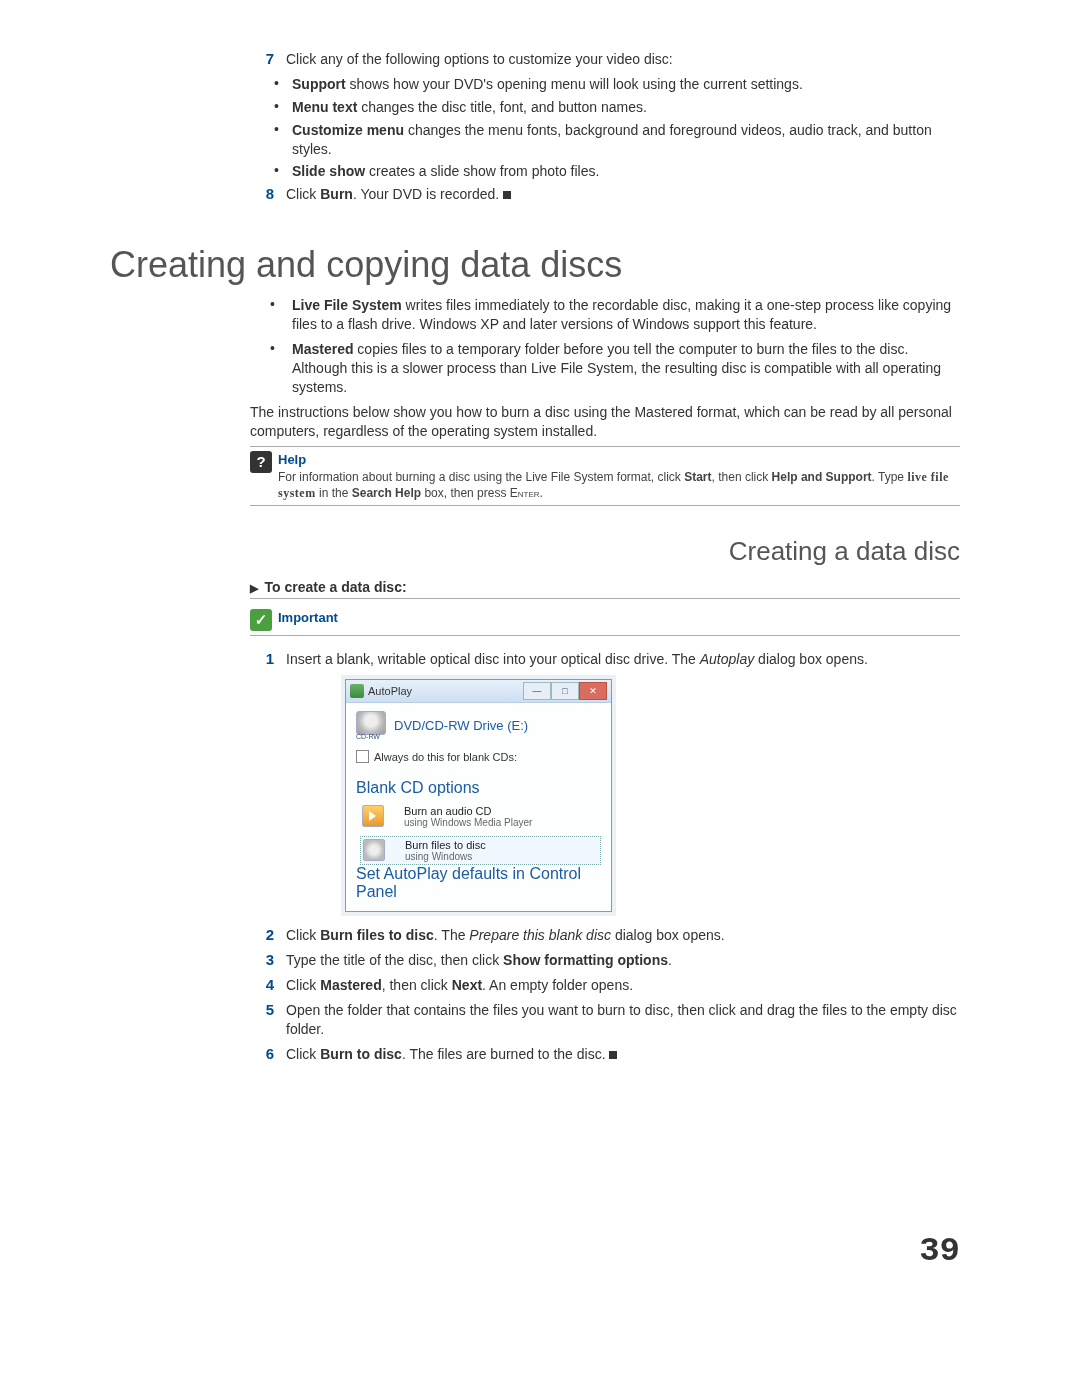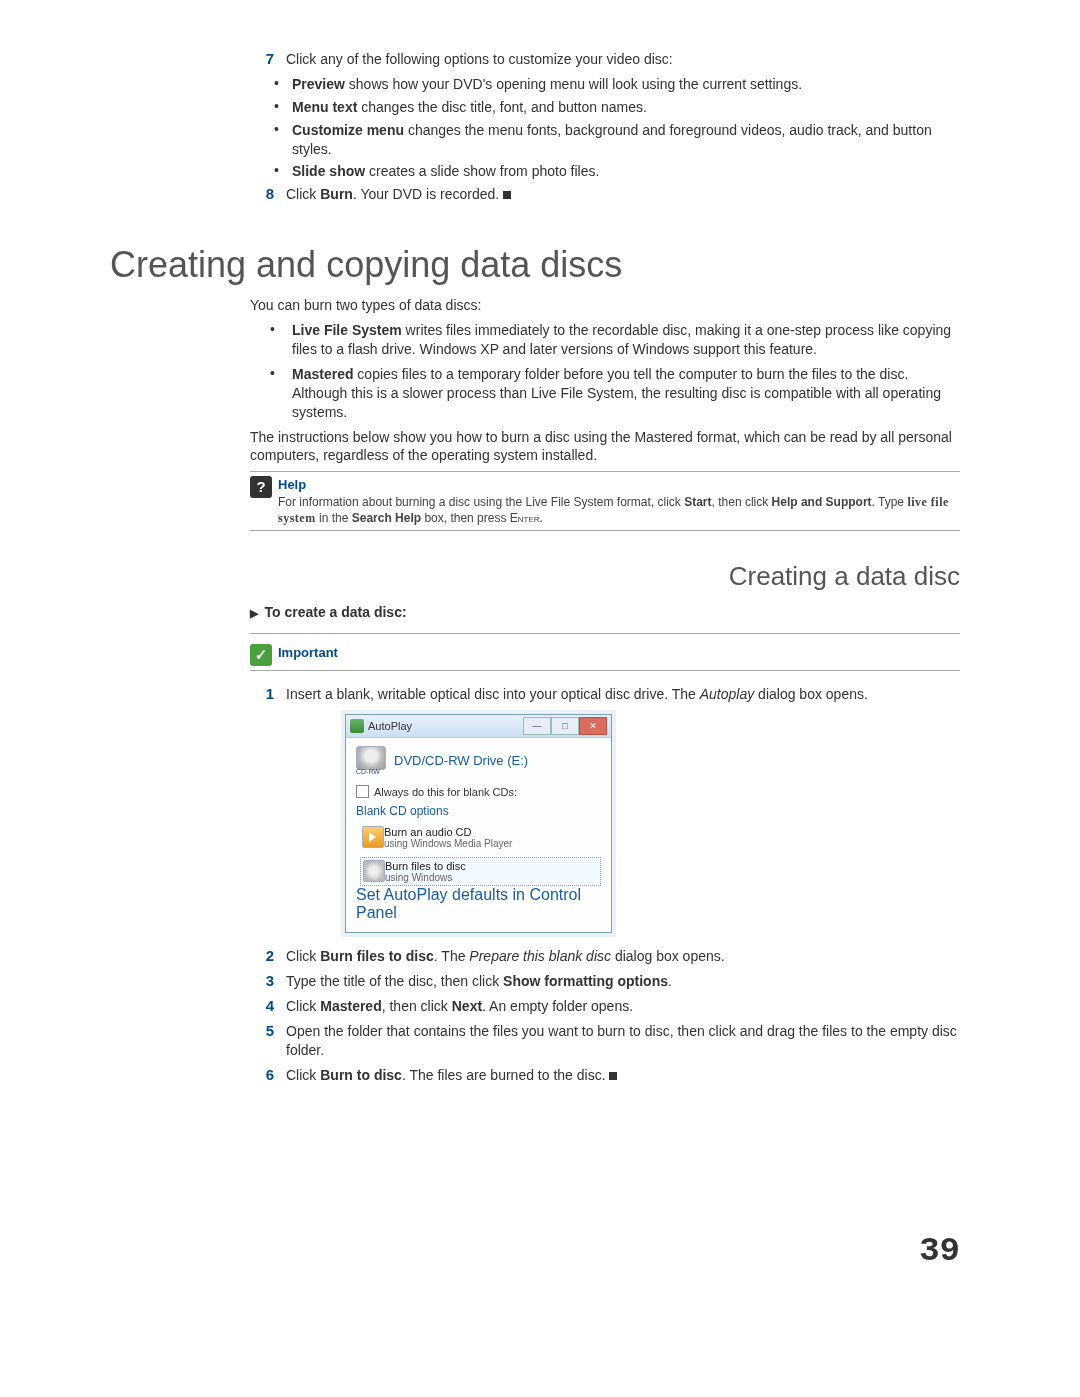--- a/index.html
+++ b/index.html
@@ -113,21 +113,21 @@
   .callout .c-rest { color:#444;text-align:right; }
   .smallcaps { font-variant: small-caps; }
   .mono { font-family: Georgia, serif; font-weight:bold; letter-spacing:0.5px;}
   .procedure-title {
     margin-left:140px;
     font-weight:bold;
     font-size:14px;
     margin-top:12px;
     margin-bottom:6px;
     border-bottom:1px solid #aaa;
-    padding-bottom:13px;
+    padding-bottom:3px;
   }
   .procedure-title::before {
     content:"▶"; font-size:11px; margin-right:6px; color:#333;
   }
   .italic { font-style: italic; }
 
   
   .autoplay-window {
     width: 265px;
     margin: 10px 0 14px 235px;
@@ -167,23 +167,23 @@
     width:28px;height:22px;border-radius:3px;
     background: radial-gradient(circle at 50% 40%, #eee 30%, #bbb 60%, #999 100%);
     border:1px solid #aac;
   }
   .cdrw { font-size:7px; color:#357; margin-top:-2px; }
   .ap-check {
     display:flex; align-items:center; gap:5px; margin-top:10px;
     font-size:11px; color:#333;
   }
   .ap-check .cb { width:11px;height:11px;border:1px solid #888;background:#fff; }
-  .ap-section-label { color:#1a5ca8; font-size:12px; margin-top:6px; }
+  .ap-section-label { color:#1a5ca8; font-size:16px; margin-top:16px; }
   .ap-option {
-    display:flex; gap:0; align-items:flex-start;
+    display:flex; gap:20px; align-items:flex-start;
     margin:6px 0 0 4px; padding:2px;
   }
   .ap-option.sel { border:1px dotted #7aa; background:#f2f8ff; }
   .ap-option .oicon {
     width:20px;height:20px; flex-shrink:0;
     border:1px solid #aac; border-radius:2px;
   }
   .ap-option .oicon.play { background:linear-gradient(#ffcf6b,#e89a2a); position:relative;}
   .ap-option .oicon.play::after{
     content:""; position:absolute; left:6px; top:5px;
@@ -208,21 +208,21 @@
 <div class="page">
 
 
   <div class="step-list">
     <div class="step">
       <div class="step-num">7</div>
       <div class="step-body">Click any of the following options to customize your video disc:</div>
     </div>
     <div class="sub-bullet">
         <div class="dot">•</div>
-        <div class="txt"><span class="bold">Preview</span><span> shows how your DVD's opening menu will look using the current settings.</span></div>
+        <div class="txt"><span class="bold">Support</span><span> shows how your DVD's opening menu will look using the current settings.</span></div>
       </div>
     <div class="sub-bullet">
         <div class="dot">•</div>
         <div class="txt"><span class="bold">Menu text</span><span> changes the disc title, font, and button names.</span></div>
       </div>
     <div class="sub-bullet">
         <div class="dot">•</div>
         <div class="txt"><span class="bold">Customize menu</span><span> changes the menu fonts, background and foreground videos, audio track, and button styles.</span></div>
       </div>
     <div class="sub-bullet">
@@ -234,21 +234,20 @@
       <div class="step-num">8</div>
       <div class="step-body">
         <span>Click </span><span class="bold">Burn</span><span>. Your DVD is recorded.</span>
         <div class="end-marker"></div>
       </div>
     </div>
   </div>
 
   <h1 class="section">Creating and copying data discs</h1>
 
-  <div class="body-text">You can burn two types of data discs:</div>
   <div class="bullet-list">
     <div class="bullet-item">
         <div class="dot">•</div>
         <div class="txt"><span class="bold">Live File System</span><span> writes files immediately to the recordable disc, making it a one-step process like copying files to a flash drive. Windows XP and later versions of Windows support this feature.</span></div>
       </div>
     <div class="bullet-item">
         <div class="dot">•</div>
         <div class="txt"><span class="bold">Mastered</span><span> copies files to a temporary folder before you tell the computer to burn the files to the disc. Although this is a slower process than Live File System, the resulting disc is compatible with all operating systems.</span></div>
       </div>
   </div>

